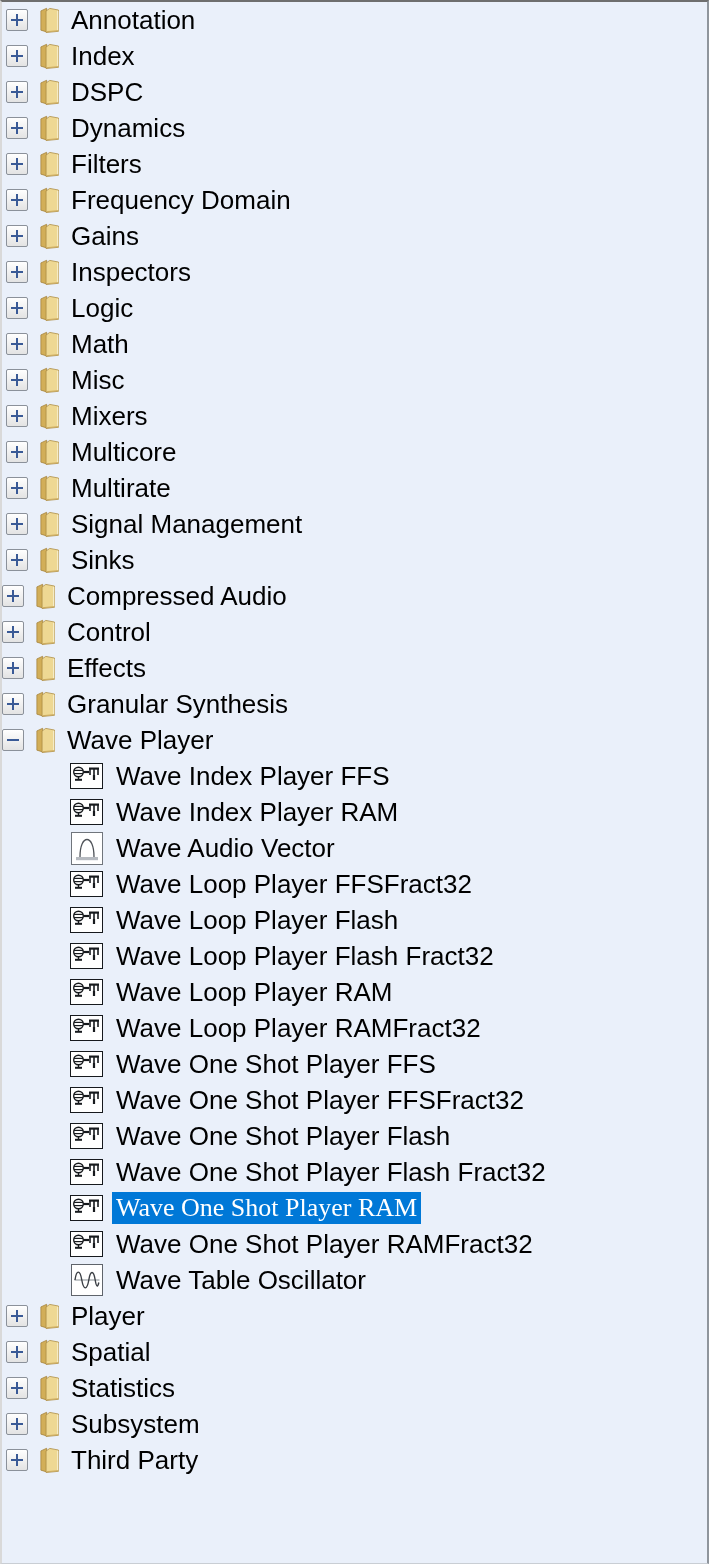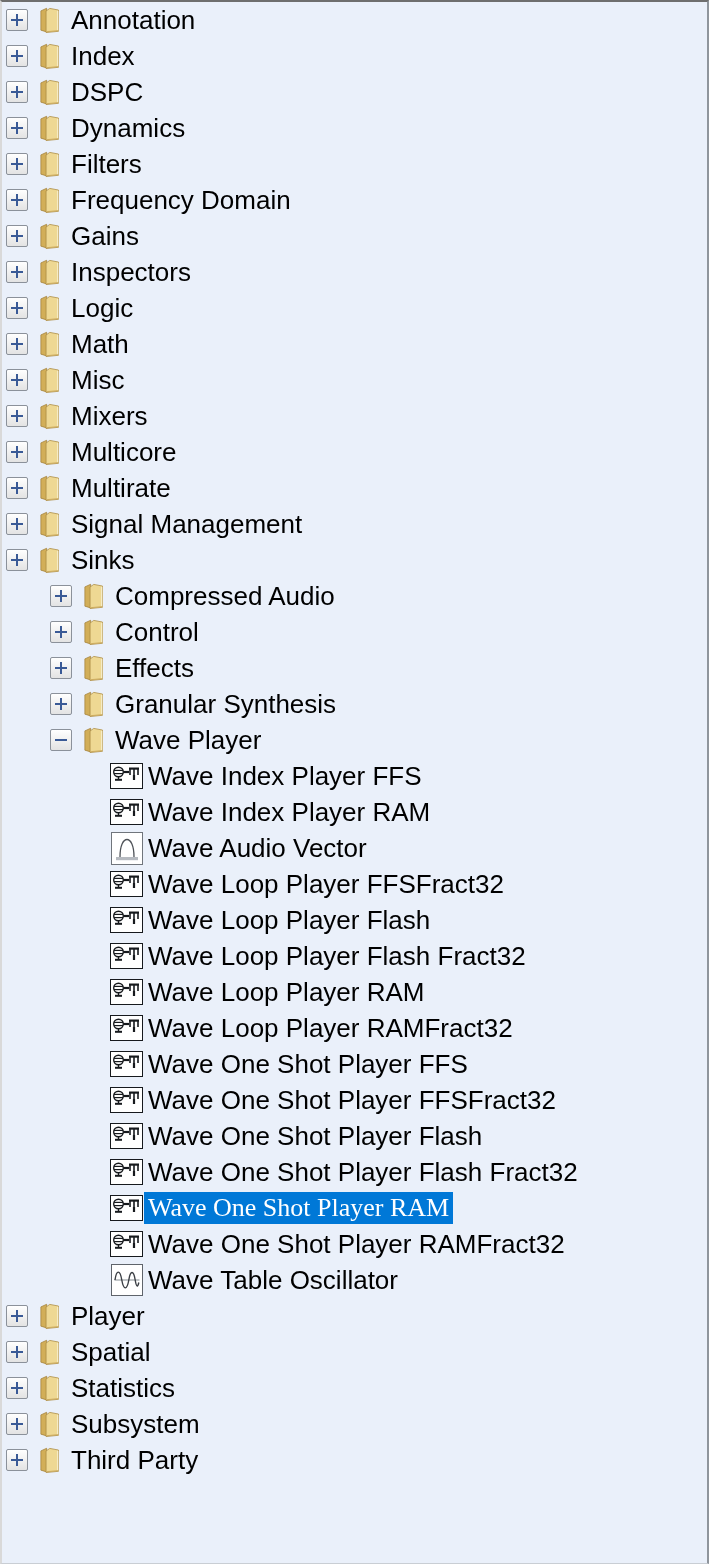--- a/index.html
+++ b/index.html
@@ -19,22 +19,22 @@
     color: var(--text-color, #000);
   }
 
   .row {
     height: 36px;
     display: flex;
     align-items: center;
     white-space: nowrap;
   }
   .row.lvl0 { padding-left: 4px; }
-  .row.lvl1 { padding-left: 48px; }
-  .row.lvl2 { padding-left: 108px; }
+  .row.lvl1 { }
+  .row.lvl2 { padding-left: 68px; gap: 8px; }
 
   
   .twisty {
     flex: none;
     width: 22px;
     height: 22px;
     margin-right: 10px;
     border: 1px solid #8b919a;
     border-radius: 2px;
     background: linear-gradient(#ffffff, #e3e3e3);

